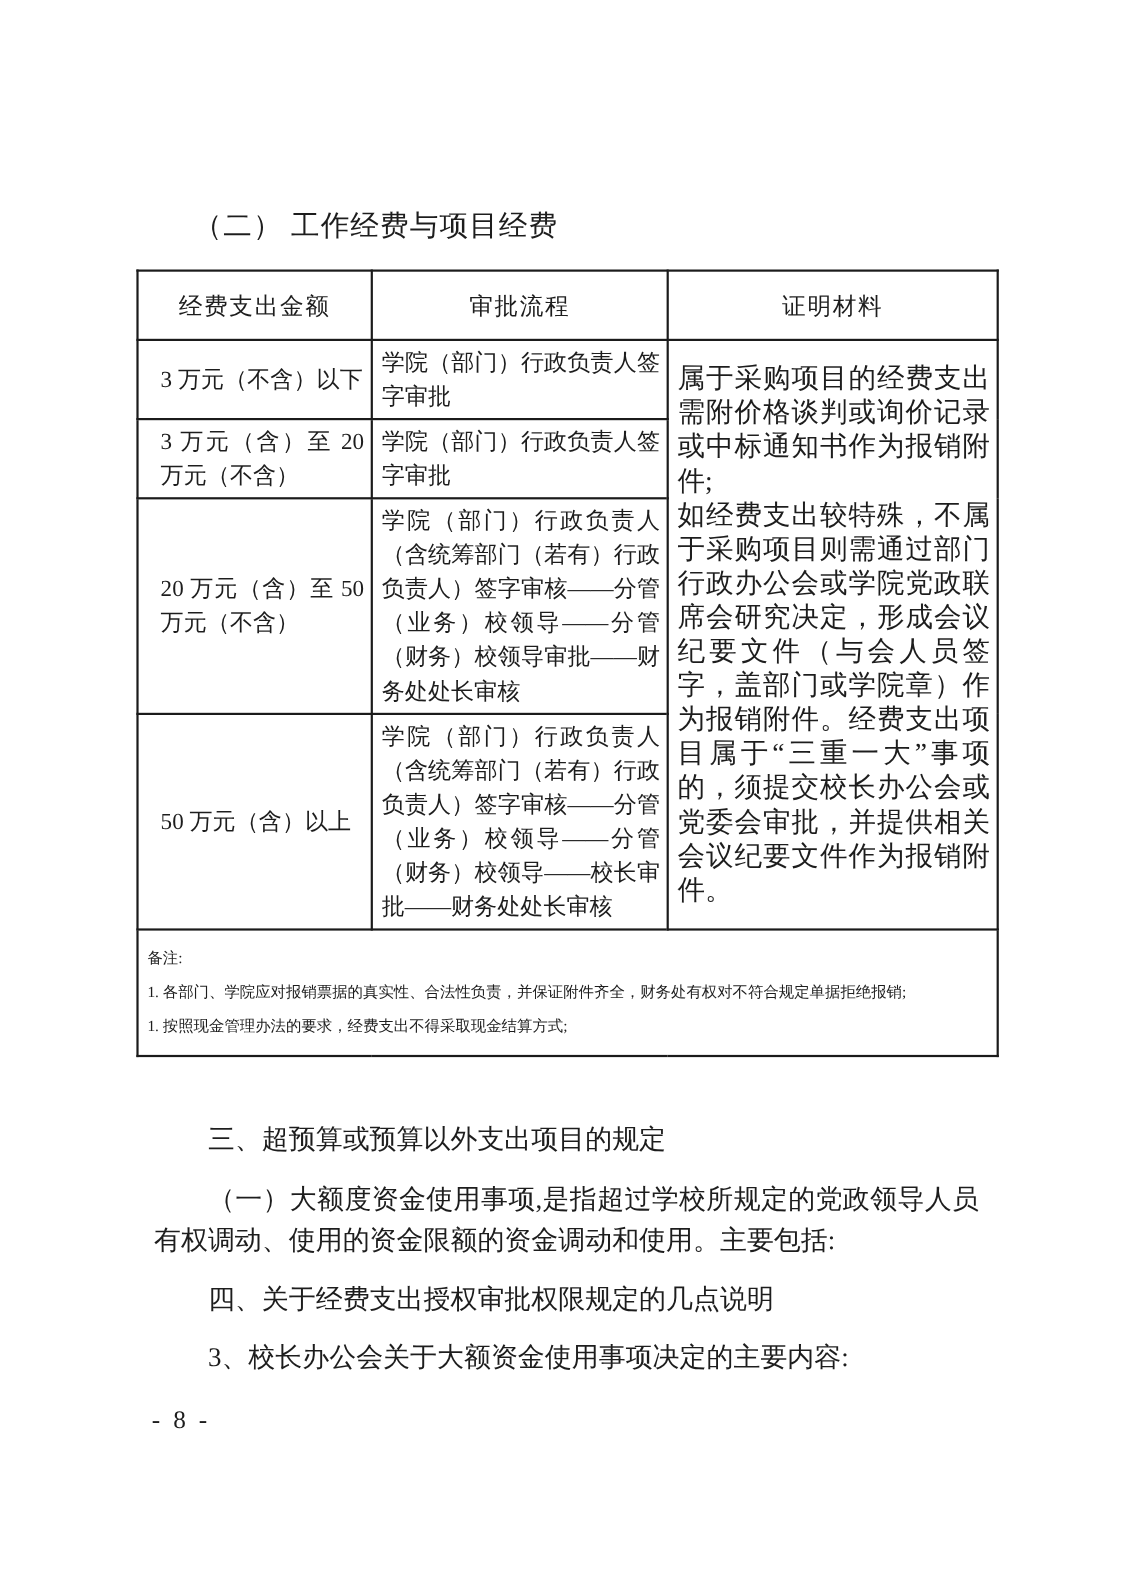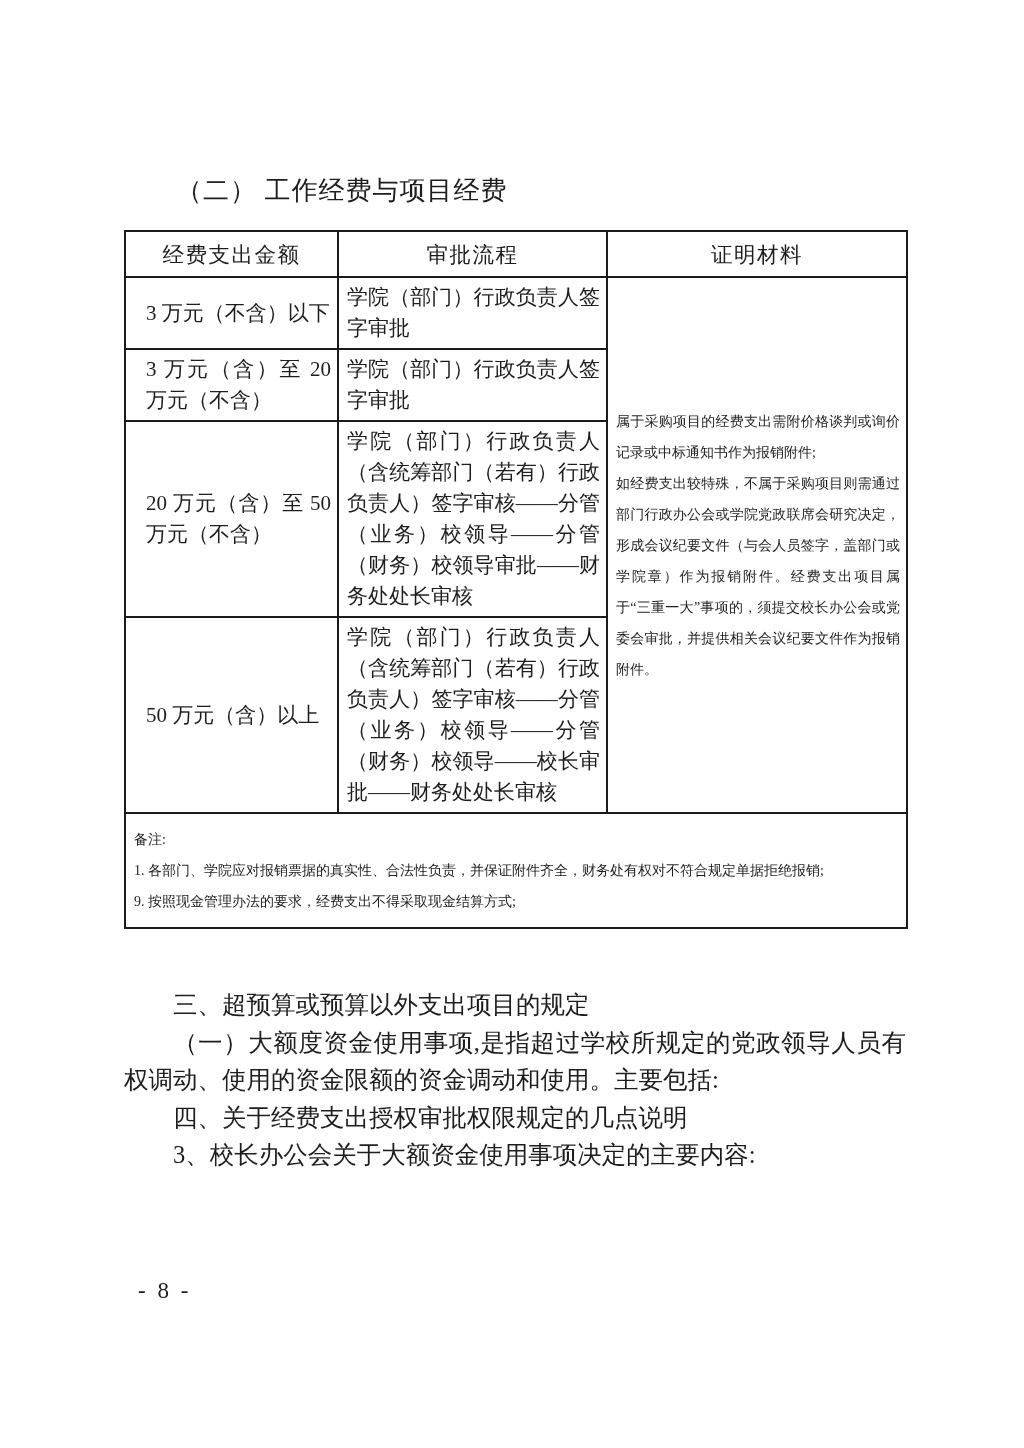--- a/index.html
+++ b/index.html
@@ -8,21 +8,21 @@
     position:relative;
     width:1024px; height:1448px;
     margin:0 auto;
     background:#ffffff;
     font-family:"Liberation Serif","DejaVu Serif",serif;
     color:#1d1d1d;
     overflow:hidden;
   }
   .content {
     position:absolute;
-    left:124px; top:178px;
+    left:124px; top:193px;
     width:782px;
   }
   .section-title {
     font-size:26px;
     line-height:26px;
     padding-left:52px;
     margin-bottom:26px;
     font-weight:normal;
     letter-spacing:1px;
     white-space:nowrap;
@@ -33,21 +33,21 @@
     table-layout:fixed;
   }
   table.funding col.c1 { width:213px; }
   table.funding col.c2 { width:269px; }
   table.funding col.c3 { width:300px; }
   table.funding th, table.funding td {
     border:2px solid #1b1b1b;
     vertical-align:middle;
     font-weight:normal;
   }
-  tr.row-header   { height:46px; }
+  tr.row-header   { height:63px; }
   tr.row-1        { height:56px; }
   tr.row-2        { height:65px;margin-top:36px; }
   tr.row-3        { height:162px; }
   tr.row-4        { height:163px; }
   tr.row-notes    { height:115px; }
   th.hcell {
     font-size:21.5px;
     text-align:center;
     letter-spacing:1.5px;
   }
@@ -57,41 +57,41 @@
     padding:4px 6px 4px 20px;
     text-align:justify;
   }
   td.process {
     font-size:21px;
     line-height:31px;
     padding:4px 6px 4px 8px;
     text-align:justify;
   }
   td.evidence {
-    font-size:14px;
+    font-size:25px;
     line-height:31px;
     padding:6px 6px 6px 8px;
     text-align:justify;
   }
   td.evidence p { margin:0; }
   td.notes {
     vertical-align:top;
     font-size:14px;
     line-height:31px;
     padding:5px 6px 6px 8px;
     text-align:justify;
   }
   td.notes p { margin:0; }
   .body-text {
     margin-top:57px;
     font-size:24.5px;
     line-height:37.5px;
     text-align:justify;
   }
-  .body-text p { text-indent:2em; margin:0; }
+  .body-text p { text-indent:2em; margin:16px; }
   .page-num {
     position:absolute;
     left:138px; top:1278px;
     font-size:23px;
     letter-spacing:3px;
     white-space:nowrap;
   }
 </style>
 </head>
 <body>
@@ -130,21 +130,21 @@
           <td class="process">学院（部门）行政负责人（含统筹部门（若有）行政负责人）签字审核——分管（业务）校领导——分管（财务）校领导审批——财务处处长审核</td>
         </tr>
         <tr class="row-4">
           <td class="amount">50 万元（含）以上</td>
           <td class="process">学院（部门）行政负责人（含统筹部门（若有）行政负责人）签字审核——分管（业务）校领导——分管（财务）校领导——校长审批——财务处处长审核</td>
         </tr>
         <tr class="row-notes">
           <td class="notes" colspan="3">
             <p>备注:</p>
             <p>1. 各部门、学院应对报销票据的真实性、合法性负责，并保证附件齐全，财务处有权对不符合规定单据拒绝报销;</p>
-            <p>9. 按照现金管理办法的要求，经费支出不得采取现金结算方式;</p>
+            <p>1. 按照现金管理办法的要求，经费支出不得采取现金结算方式;</p>
           </td>
         </tr>
       </tbody>
     </table>
 
     <div class="body-text">
       <p>三、超预算或预算以外支出项目的规定</p>
       <p>（一）大额度资金使用事项,是指超过学校所规定的党政领导人员有权调动、使用的资金限额的资金调动和使用。主要包括:</p>
       <p>四、关于经费支出授权审批权限规定的几点说明</p>
       <p>3、校长办公会关于大额资金使用事项决定的主要内容:</p>

